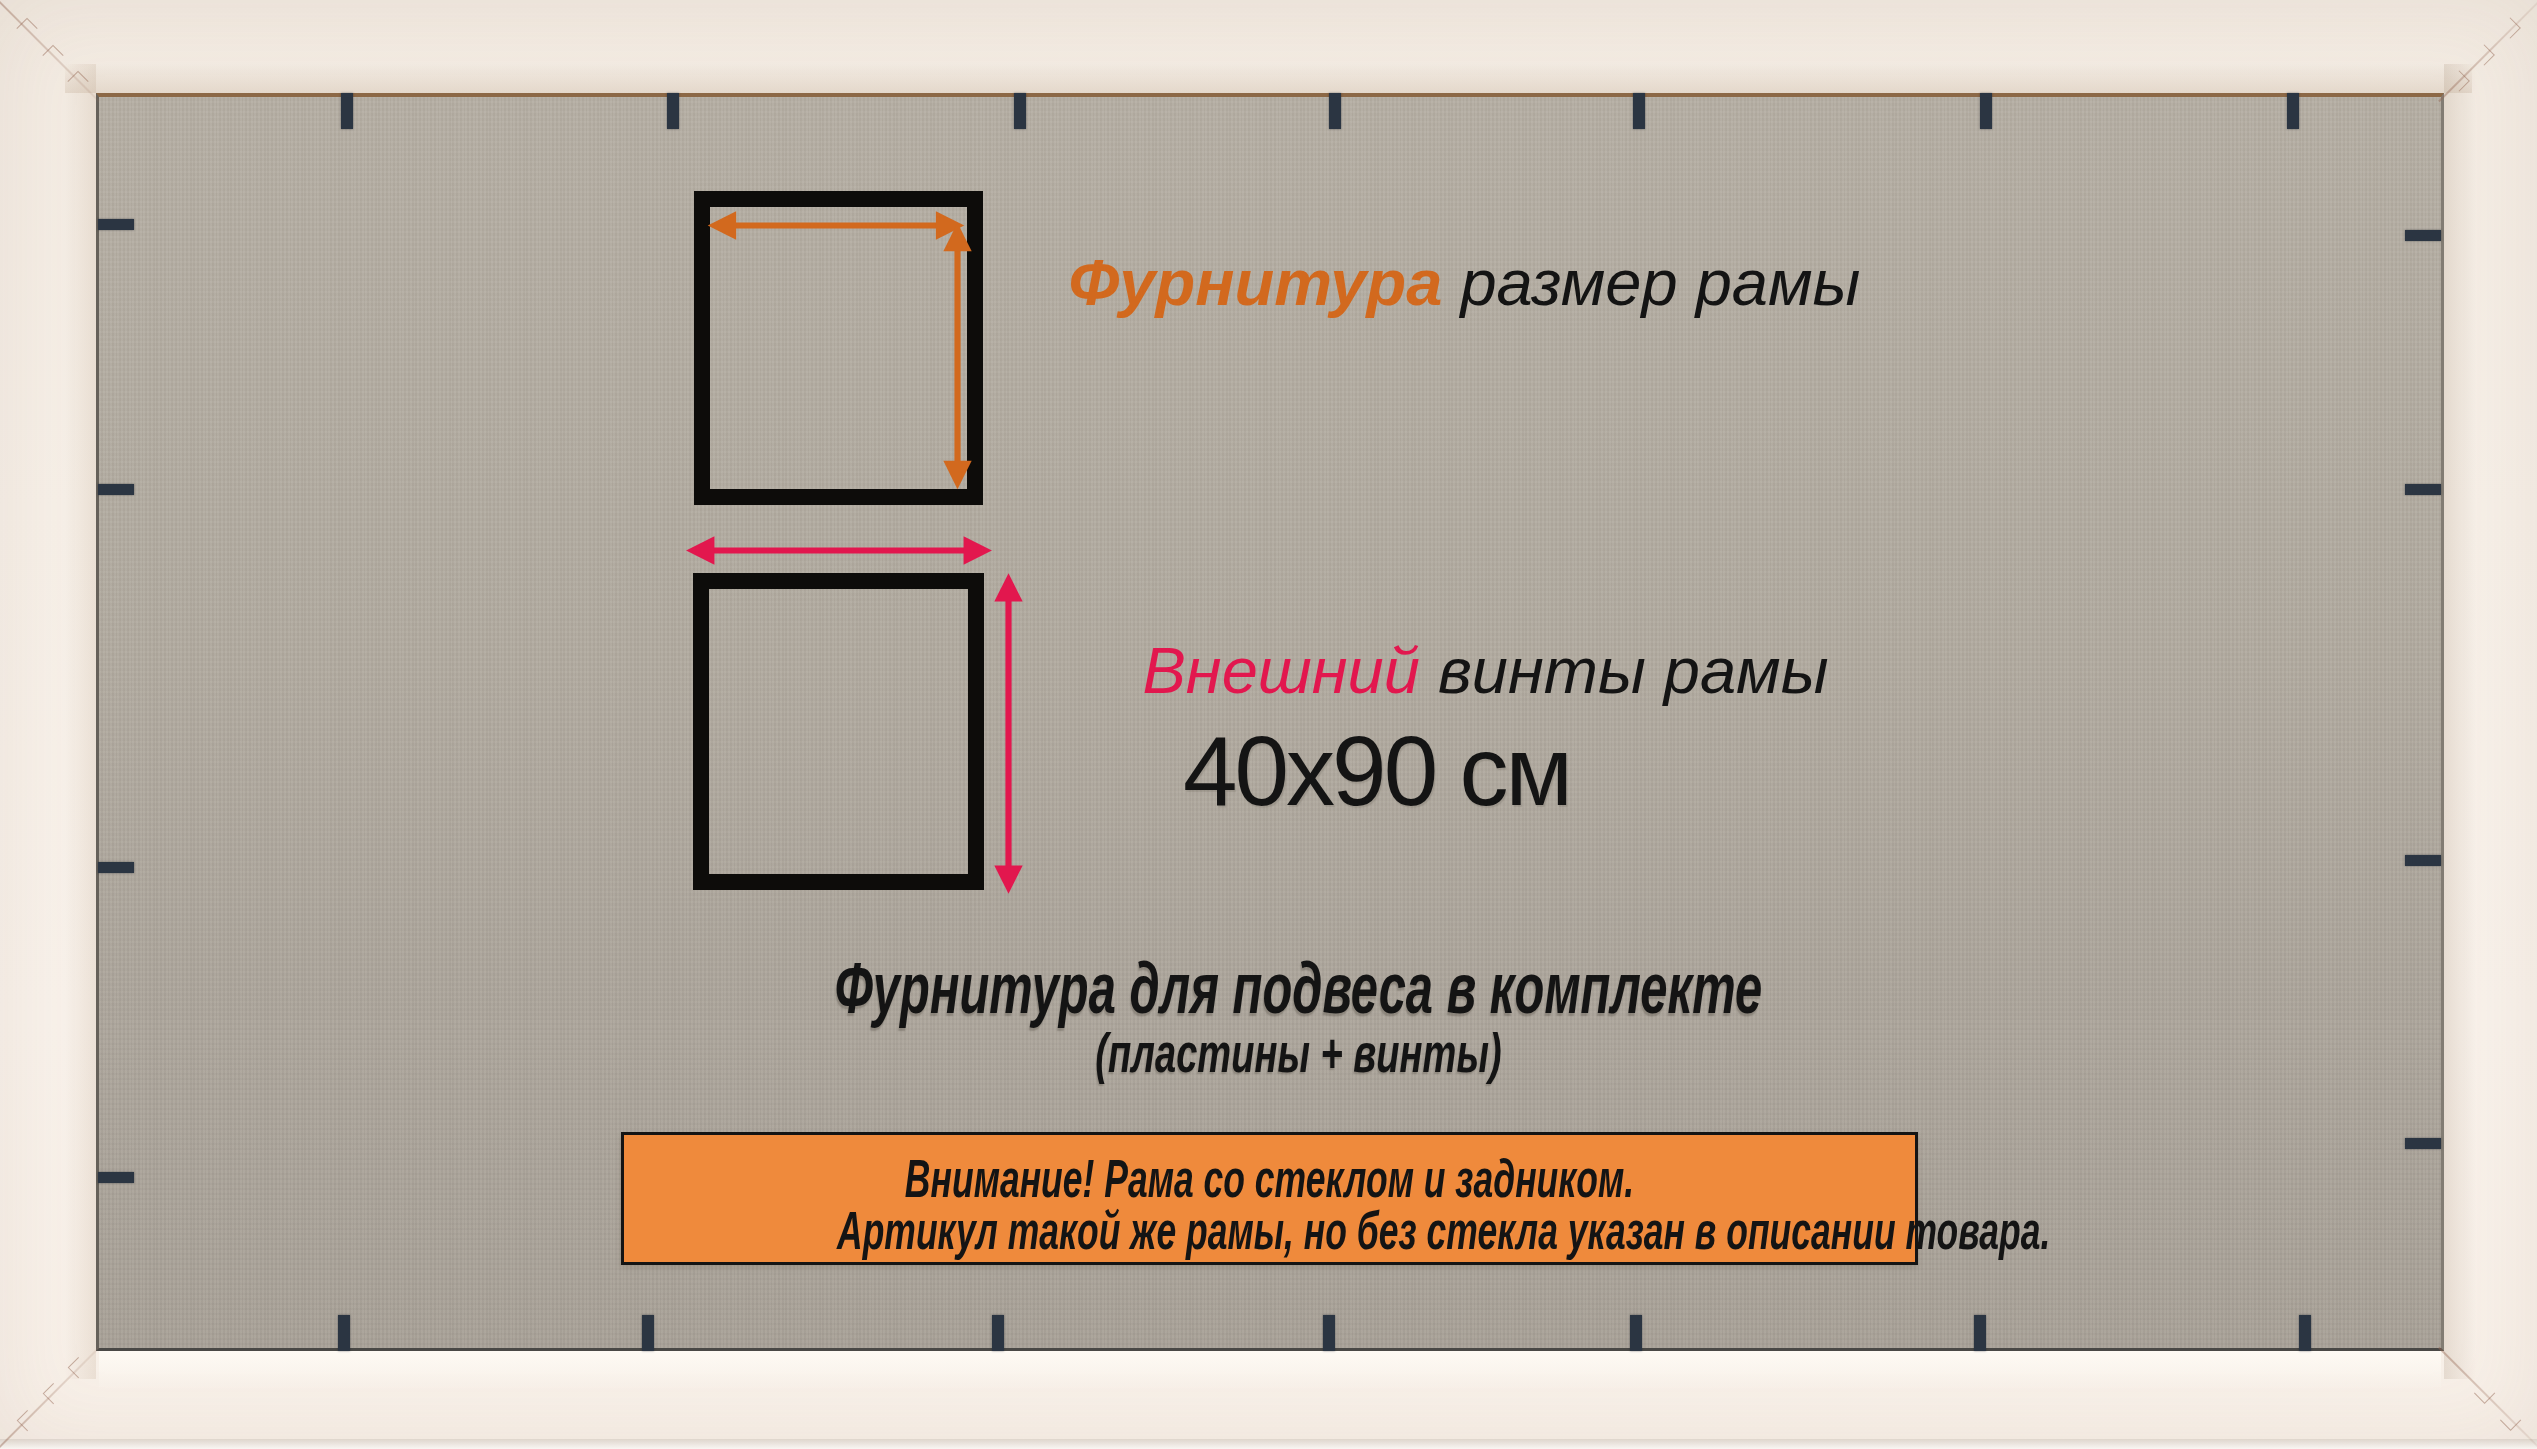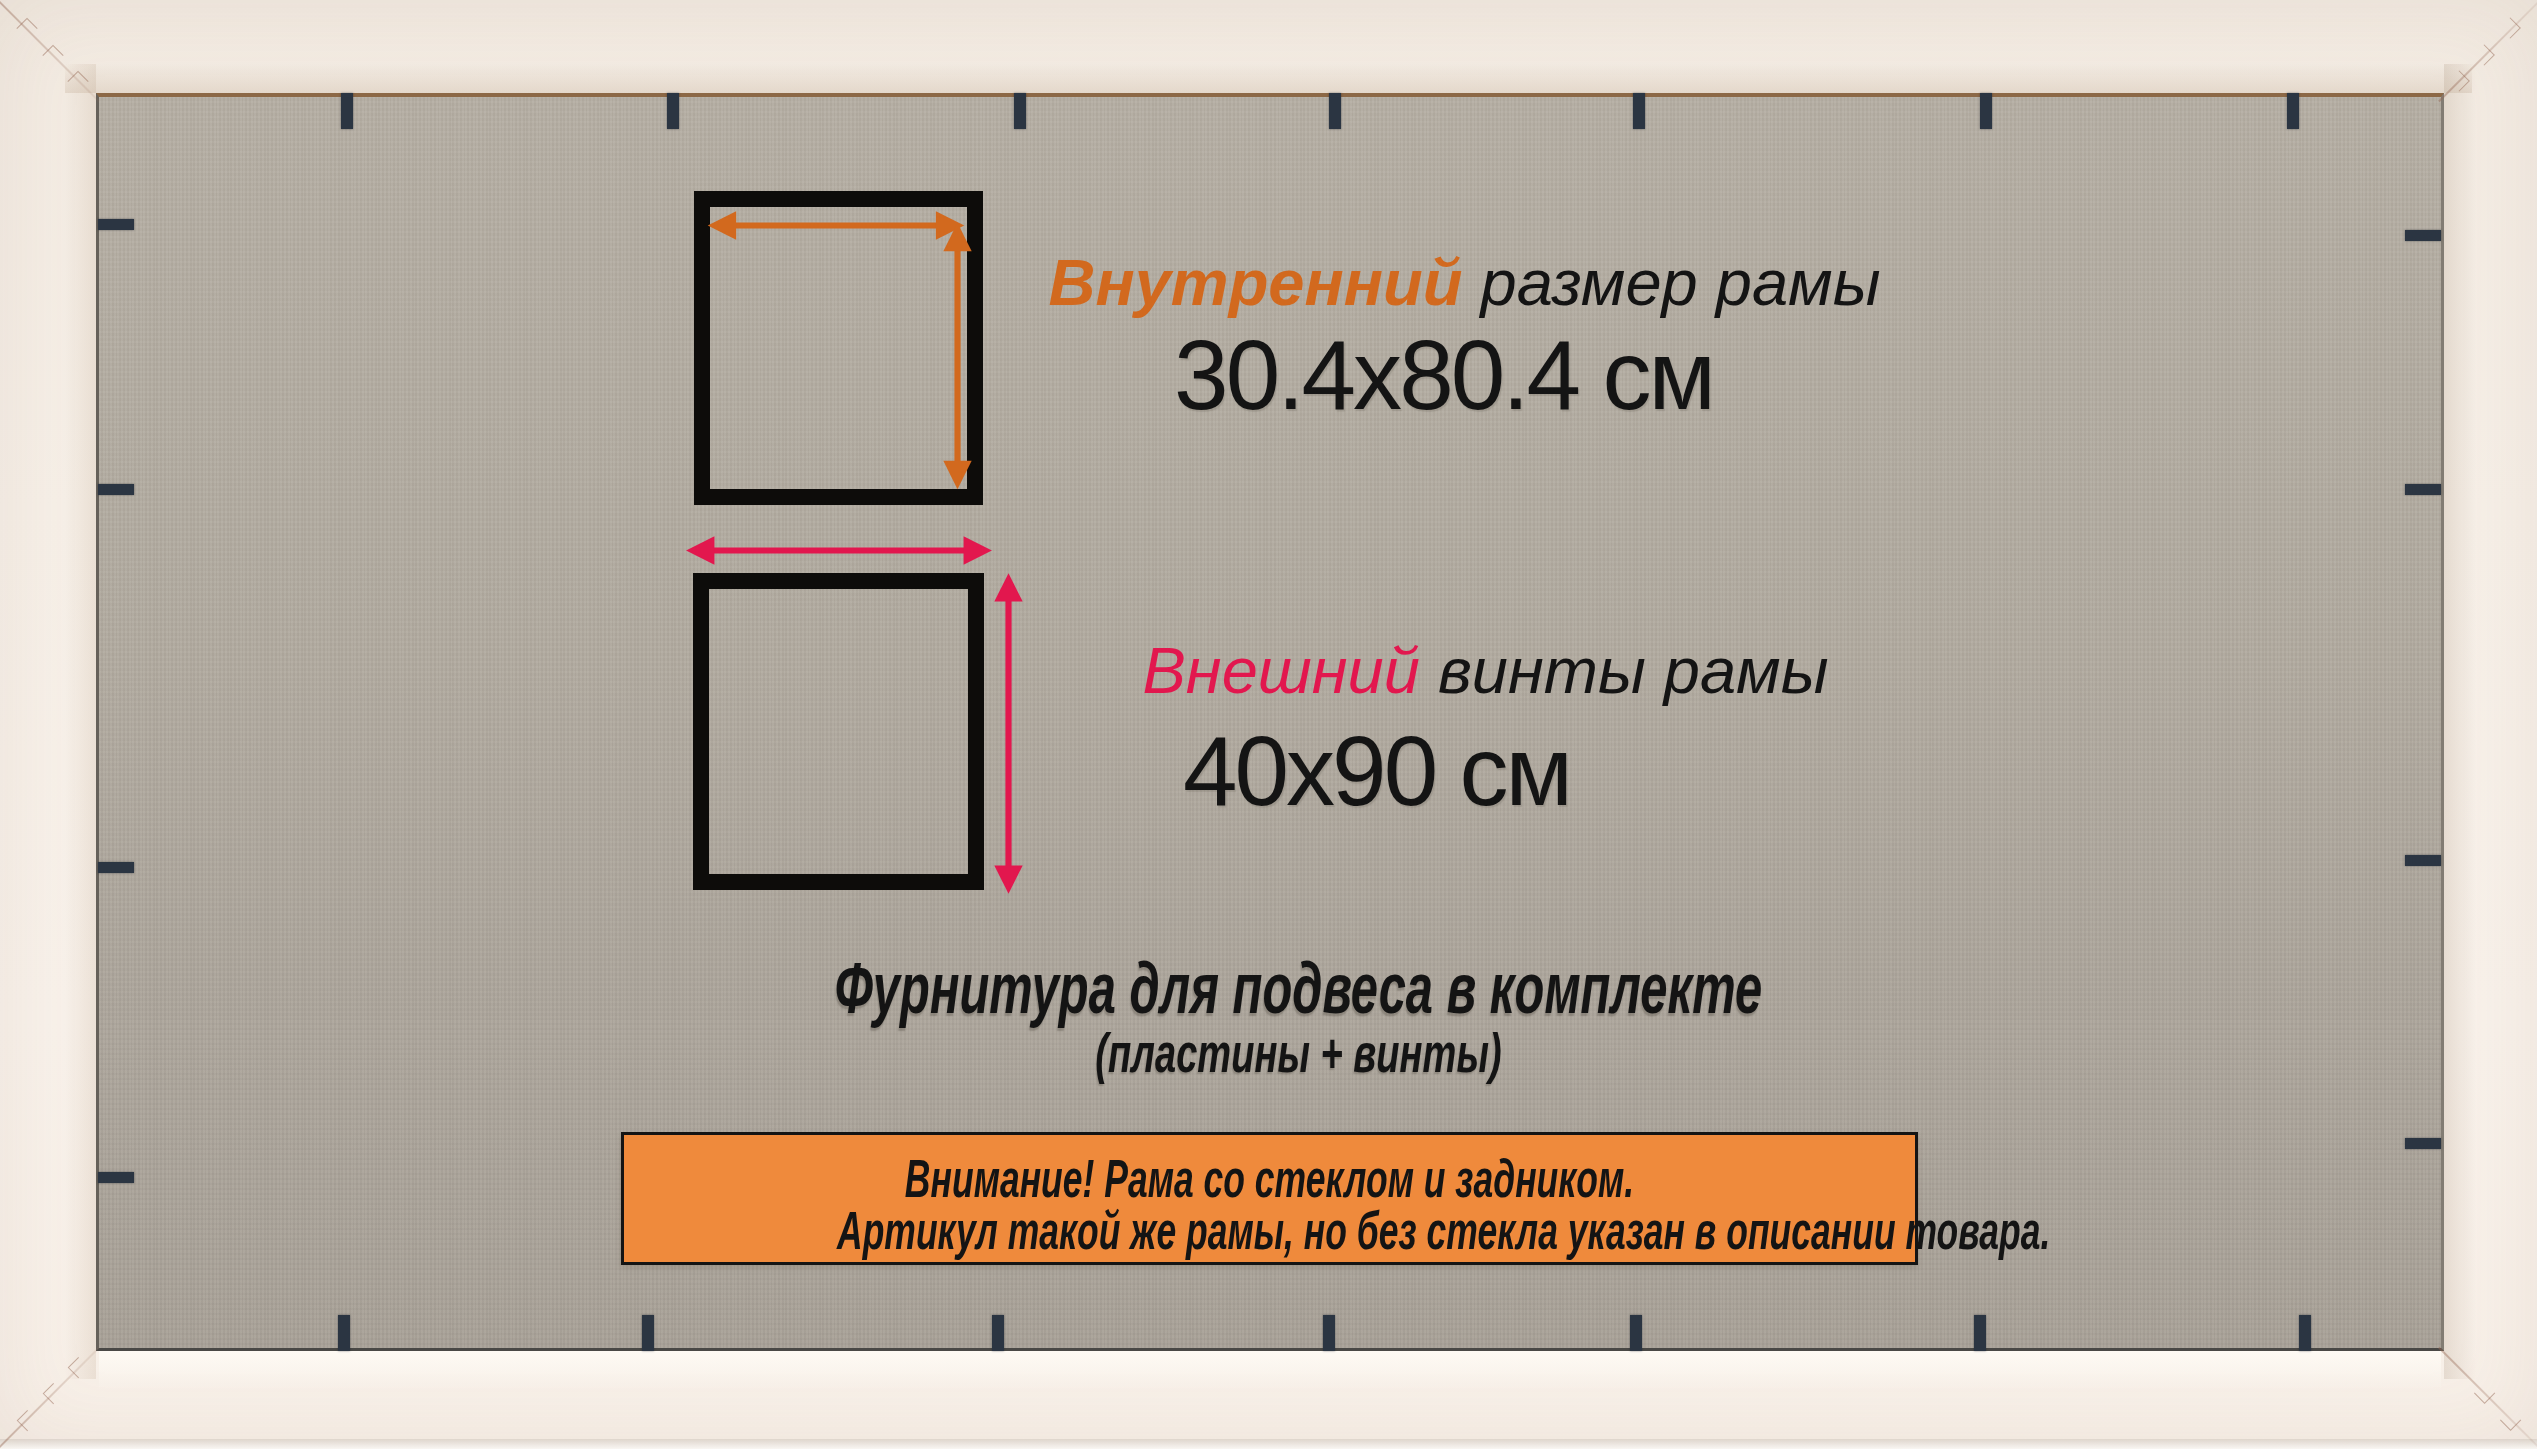--- a/index.html
+++ b/index.html
@@ -166,22 +166,21 @@
     <line x1="38" y1="30" x2="462" y2="30" stroke-width="10"></line>
     <polygon points="2,30 48,7 48,53"></polygon>
     <polygon points="498,30 452,7 452,53"></polygon>
   </svg>
   <svg class="arrow arrow-outer" style="left:990px;top:571px" width="37" height="325" viewBox="0 0 60 524">
     <line x1="30" y1="38" x2="30" y2="486" stroke-width="10"></line>
     <polygon points="30,2 7,48 53,48"></polygon>
     <polygon points="30,522 7,476 53,476"></polygon>
   </svg>
 
-  <div class="line" id="t-inner-label"><span class="accent">Внутренний</span> <span>размер рамы</span></div>
-  <div class="line" id="t-inner-value">30.4x80.4 см</div>
+  <div class="line" id="t-inner-label"><span class="accent">Фурнитура</span> <span>размер рамы</span></div>
 
   <div class="line" id="t-outer-label"><span class="accent">Внешний</span> <span>винты рамы</span></div>
   <div class="line" id="t-outer-value">40x90 см</div>
 
   <div class="line" id="t-hw1">Фурнитура для подвеса в комплекте</div>
   <div class="line" id="t-hw2">(пластины + винты)</div>
 
   <div id="banner">
     <div class="banner-line" id="banner-line1">Внимание! Рама со стеклом и задником.</div>
     <div class="banner-line" id="banner-line2">Артикул такой же рамы, но без стекла указан в описании товара.</div>

